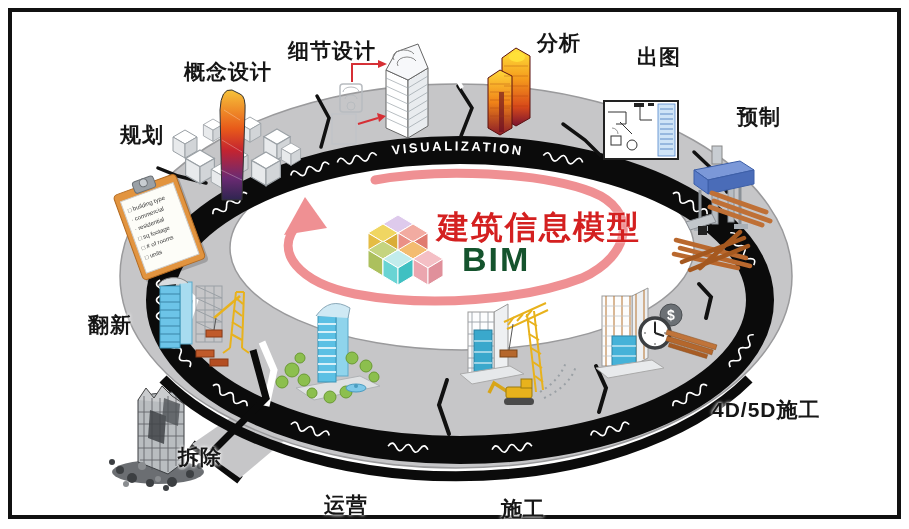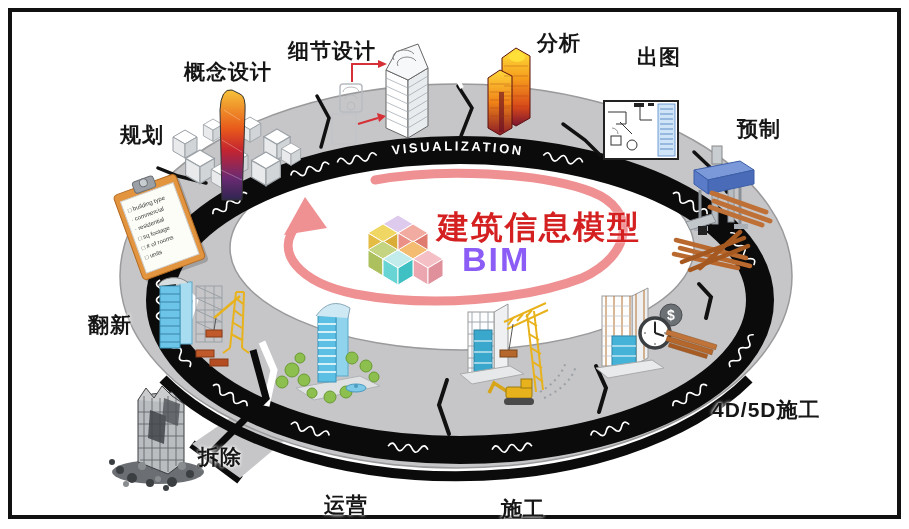--- a/index.html
+++ b/index.html
@@ -4,21 +4,21 @@
 <style>
   html,body{margin:0;padding:0;background:#fff;}
   .stage{position:relative;width:909px;height:529px;background:#fff;overflow:hidden;
          font-family:"Liberation Sans","DejaVu Sans",sans-serif;}
   .stage svg{position:absolute;left:0;top:0;}
   .lbl{position:absolute;font-weight:700;color:#161616;font-size:21px;letter-spacing:1px;
        line-height:22px;white-space:pre;text-shadow:0 0 3px #fff,0 0 4px #fff;}
   .lbl2{line-height:21px;}
   .cn-red{position:absolute;font-weight:700;color:#d42020;letter-spacing:2px;
           text-shadow:0 0 2px #fff;}
-  .bim-red{position:absolute;font-weight:700;color:#8b5cf6;letter-spacing:2px;}
+  .bim-red{position:absolute;font-weight:700;color:#14532d;letter-spacing:2px;}
 </style>
 </head>
 <body>
 
 <div class="stage">
 
 <svg width="909" height="529" viewBox="0 0 909 529">
   <defs>
     <linearGradient id="grad-tower" x1="0" y1="0" x2="0" y2="1">
       <stop offset="0" stop-color="#f6c33a"></stop>
@@ -359,29 +359,29 @@
     <rect x="196" y="350" width="18" height="7" fill="#c05a2a" stroke="#8a3a16"></rect>
     <rect x="210" y="359" width="18" height="7" fill="#b44e22" stroke="#8a3a16"></rect>
   </g>
 </svg>
 
 <div class="lbl" style="left:120px;top:126px;font-family:Liberation Mono, monospace;">规划</div>
 <div class="lbl" style="left:184px;top:61px;">概念设计</div>
 <div class="lbl" style="left:288px;top:40px;">细节设计</div>
 <div class="lbl" style="left:537px;top:32px;">分析</div>
 <div class="lbl" style="left:637px;top:46px;">出图</div>
-<div class="lbl" style="left:737px;top:118px;">预制</div>
+<div class="lbl" style="left:737px;top:106px;">预制</div>
 <div class="lbl" style="left:684px;top:399px;margin-left:28px;">4D/5D施工</div>
 <div class="lbl lbl2" style="left:501px;top:456px;">
   <div>施工</div>
   
 </div>
 <div class="lbl lbl2" style="left:324px;top:452px;">
   <div>运营</div>
   
 </div>
-<div class="lbl" style="left:198px;top:446px;text-align:right;">拆除</div>
+<div class="lbl" style="left:178px;top:446px;text-align:right;">拆除</div>
 <div class="lbl" style="left:88px;top:314px;font-family:Liberation Serif, serif;">翻新</div>
 
 <div class="cn-red" style="left:437px;top:206px;font-size:32px;">建筑信息模型</div>
 <div class="bim-red" style="left:462px;top:240px;font-size:34px;">BIM</div>
 
 </div>
 
 </body></html>

